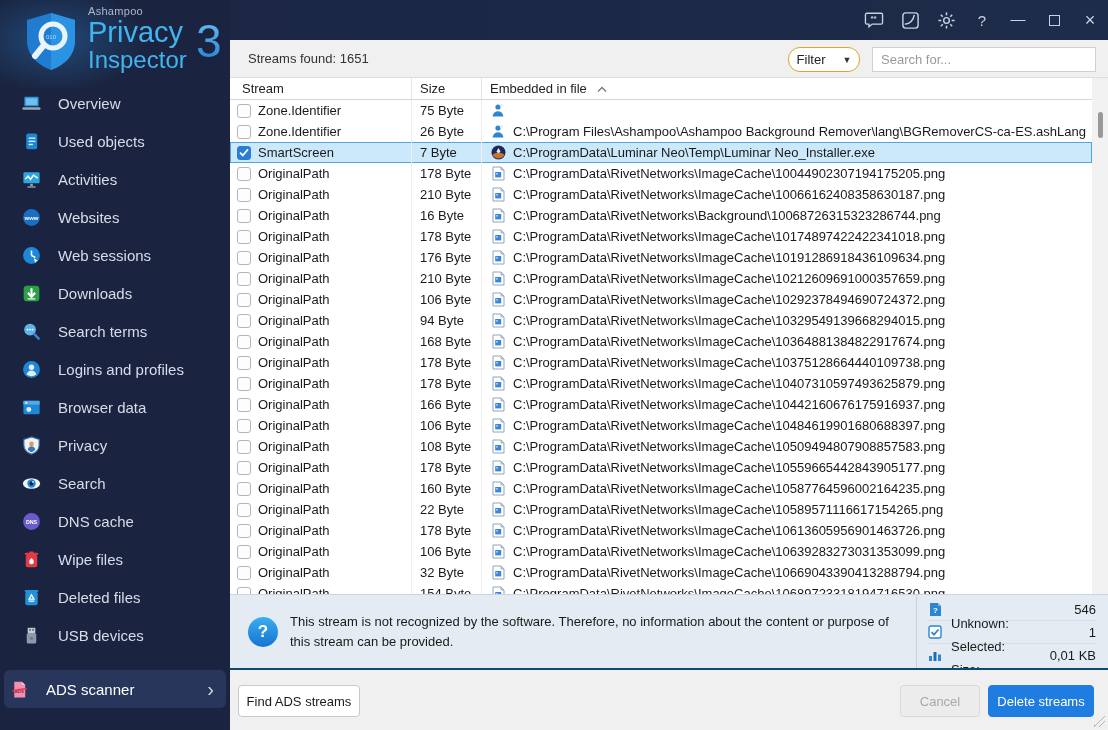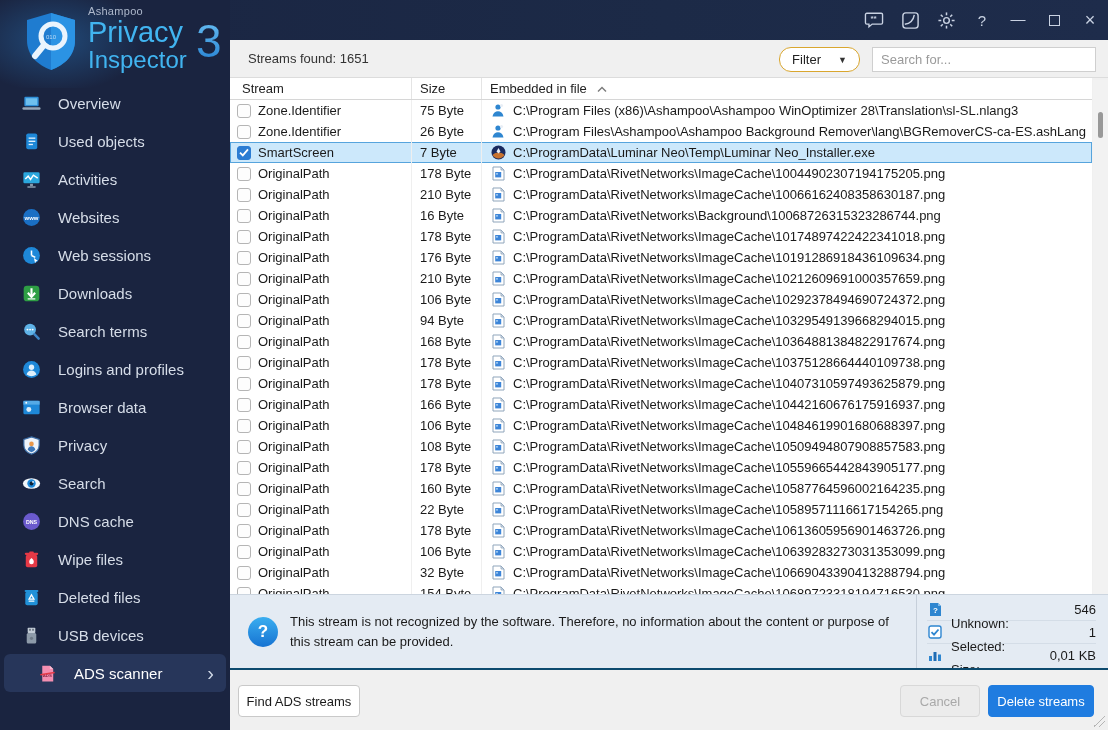--- a/index.html
+++ b/index.html
@@ -25,29 +25,29 @@
   .logo-text { position:absolute; left:88px; top:6px; line-height:1; }
   .logo-brand { font-size:11px; color:#aeb9cc; letter-spacing:.3px; }
   .logo-l1 { font-size:29px; color:#41b4f0; font-weight:400; margin-top:1px; }
   .logo-l2 { font-size:24px; color:#41b4f0; margin-top:1px; }
   .logo-ver { position:absolute; left:196px; top:14px; font-size:46px; color:#2f9ce8;
     background:linear-gradient(180deg,#6fc4f5,#1f7cd0); -webkit-background-clip:text; background-clip:text; -webkit-text-fill-color:transparent; }
   .snav { position:absolute; top:84px; left:0; right:0; }
   .sitem { position:relative; height:38px; display:flex; align-items:center; padding-left:20px; color:#d6dde8; font-size:15px; }
   .sitem .sicon { width:22px; height:22px; margin-right:16px; display:flex; align-items:center; justify-content:center; }
   .sitem .sicon svg { width:21px; height:21px; display:block; }
-  .sitem.active { background:#27365a; border-radius:6px; margin:0 4px; padding-left:32px; color:#ffffff; }
+  .sitem.active { background:#27365a; border-radius:6px; margin:16px 4px; padding-left:4px; color:#ffffff; }
   .sitem.active .chev { position:absolute; right:12px; font-size:20px; color:#cfd8e6; }
 
   
   .main { position:absolute; left:230px; top:40px; width:878px; height:690px; background:#f0f0f0; }
 
   .toolbar { position:absolute; left:0; top:0; width:878px; height:38px; border-bottom:1px solid #dcdcdc; }
   .streams-found { position:absolute; left:18px; top:11px; font-size:13px; color:#333; }
-  .filter-btn { position:absolute; right:248px; top:7px; width:81px; height:25px; background:#fff;
+  .filter-btn { position:absolute; right:248px; top:7px; width:72px; height:25px; background:#fff;
     border:1px solid #d9a62e; border-radius:12px; font-size:13px; color:#222;
     display:flex; align-items:center; justify-content:center; gap:17px; }
   .filter-caret { font-size:9px; color:#333; }
   .search-box { position:absolute; right:12px; top:7px; width:224px; height:25px; background:#fff;
     border:1px solid #cfcfcf; font-size:13px; color:#333; padding:0 8px; outline:none; }
   .search-box::placeholder { color:#9a9a9a; }
 
   
   .table { position:absolute; left:0; top:38px; width:862px; height:557px; background:#fff; }
   .thead { display:flex; height:22px; border-bottom:1px solid #d6d6d6; background:#fff; font-size:13px; color:#222; }
@@ -363,21 +363,20 @@
           </span>
           <span class="cell c-size">75 Byte</span>
           <span class="cell c-file">
             <span class="ficon">
               <svg width="14" height="15" viewBox="0 0 14 15">
                 <circle cx="7" cy="4" r="2.6" fill="#2e86d0"></circle>
                 <path d="M1.5 13.5c.7-3.6 3-5.2 5.5-5.2s4.8 1.6 5.5 5.2Z" fill="#2e86d0"></path>
                 <circle cx="10.5" cy="2.5" r="1.6" fill="#e8eef5"></circle>
               </svg>
             </span>
-            <span>C:\Program Files (x86)\Ashampoo\Ashampoo WinOptimizer 28\Translation\sl-SL.nlang3</span>
           </span>
         </div>
         <div class="trow">
           <span class="cell c-stream">
             <span class="cb"></span>
             <span>Zone.Identifier</span>
           </span>
           <span class="cell c-size">26 Byte</span>
           <span class="cell c-file">
             <span class="ficon">

